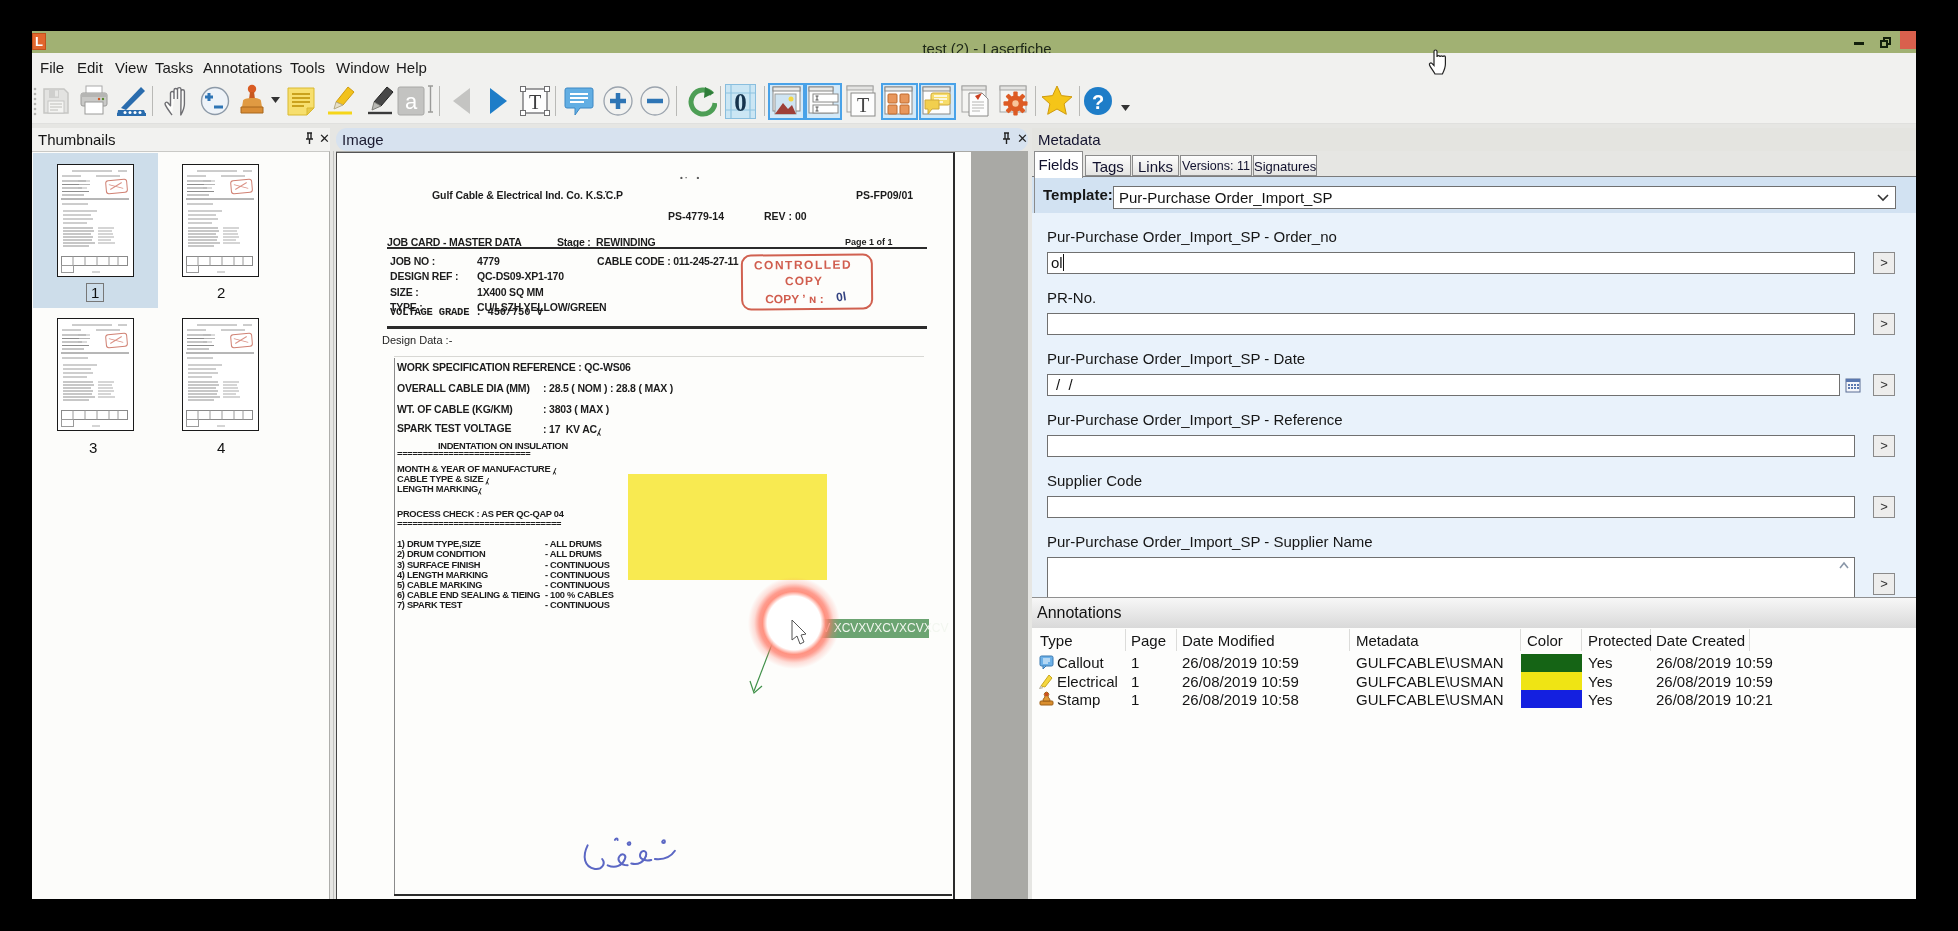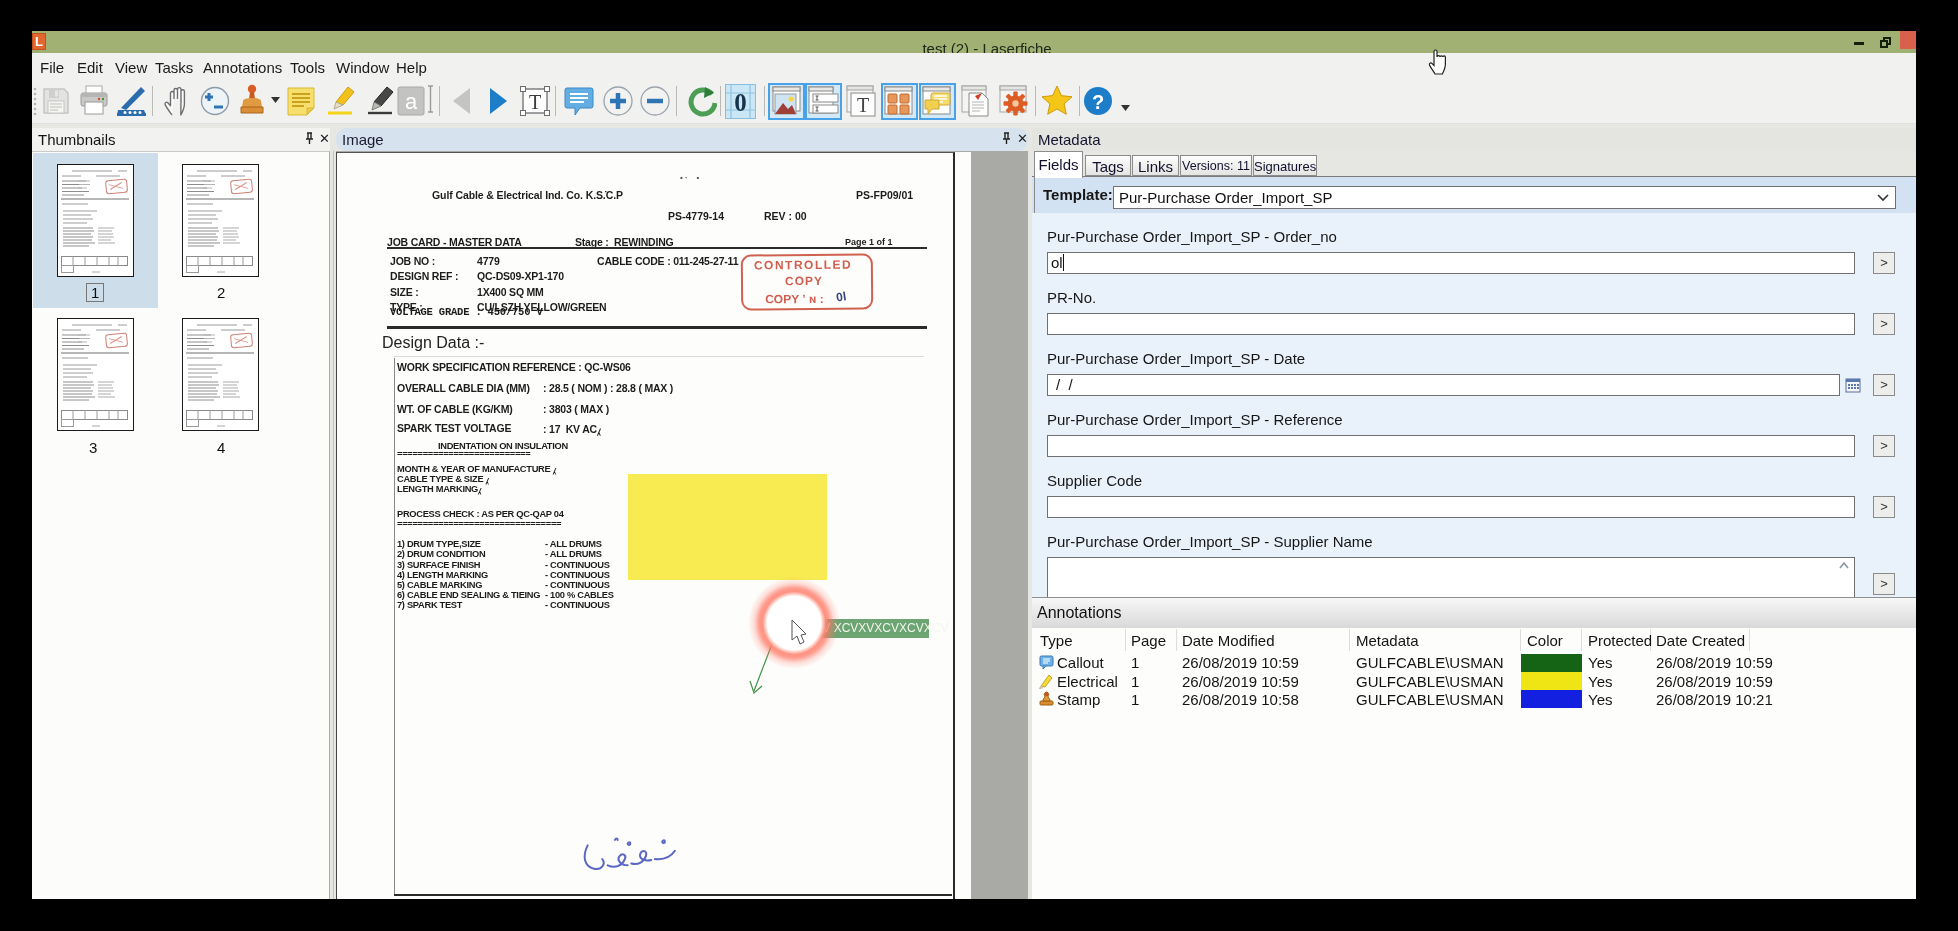--- a/index.html
+++ b/index.html
@@ -374,35 +374,35 @@
     <div id="imgpanel">
         <div class="abs" style="left:619px; top:1px; width:16px; height:747px; background:#fdfdfb;"></div>
         <div id="page">
 
       <div class="doc" style="left:95px; top:36px; font-size:10.5px; letter-spacing:-.1px;">Gulf Cable &amp; Electrical Ind. Co. K.S.̇C.P</div>
       <div class="doc" style="left:343px; top:20px; font-size:8px; color:#555;">• ·&nbsp;&nbsp;&nbsp;&nbsp;•</div>
       <div class="doc" style="left:519px; top:36px; font-size:10.5px;">PS-FP09/01</div>
       <div class="doc" style="left:331px; top:57px; font-size:10.5px;">PS-4779-14</div>
       <div class="doc" style="left:427px; top:57px; font-size:10.5px;">REV : 00</div>
       <div class="doc" style="left:50px; top:83px; font-size:10.5px; letter-spacing:-.2px;">JOB CARD - MASTER DATA</div>
-      <div class="doc" style="left:238px; top:83px; font-size:10.5px; letter-spacing:-.2px;">Stage :&nbsp; REWINDING</div>
+      <div class="doc" style="left:220px; top:83px; font-size:10.5px; letter-spacing:-.2px;">Stage :&nbsp; REWINDING</div>
       <div class="doc" style="left:508px; top:84px; font-size:9px;">Page 1 of 1</div>
       <div class="abs" style="left:50px; top:94px; width:540px; height:2px; background:#2b2b2b;"></div>
       <div class="doc" style="left:53px; top:102px; font-size:10.5px; letter-spacing:-.2px;">JOB NO :</div>
       <div class="doc" style="left:140px; top:102px; font-size:10.5px; letter-spacing:-.2px;">4779</div>
       <div class="doc" style="left:260px; top:102px; font-size:10.5px; letter-spacing:-.2px;">CABLE CODE : 011-245-27-11</div>
       <div class="doc" style="left:53px; top:117px; font-size:10.5px; letter-spacing:-.2px;">DESIGN REF :</div>
       <div class="doc" style="left:140px; top:117px; font-size:10.5px; letter-spacing:-.2px;">QC-DS09-XP1-170</div>
       <div class="doc" style="left:53px; top:133px; font-size:10.5px; letter-spacing:-.2px;">SIZE :</div>
       <div class="doc" style="left:140px; top:133px; font-size:10.5px; letter-spacing:-.2px;">1X400 SQ MM</div>
       <div class="doc" style="left:53px; top:148px; font-size:10.5px; letter-spacing:-.2px;">TYPE :</div>
       <div class="doc" style="left:140px; top:148px; font-size:10.5px; letter-spacing:-.2px;">CU/LSZH YELLOW/GREEN</div>
       <div class="doc" style="left:53px; top:153px; font-size:10.5px; letter-spacing:-.2px;font-family:Liberation Mono, monospace;">VOLTAGE GRADE : 450/750 V</div>
       <div class="abs" style="left:50px; top:173px; width:540px; height:2.5px; background:#2b2b2b;"></div>
-      <div class="doc" style="left:45px; top:181px; font-size:16px; font-weight:normal; color:#222;">Design Data :-</div>
+      <div class="doc" style="left:45px; top:181px; font-size:11px; font-weight:normal; color:#222;">Design Data :-</div>
 
       <div class="abs" style="left:404px; top:101px; width:132px; height:56px; border:2.5px solid #cd5442; opacity:.92; border-radius:10px; transform:rotate(-.5deg);">
         <div class="abs" style="left:11px; top:2px; width:110px; font-size:12px; font-weight:bold; color:#cd5040; letter-spacing:1.5px;">CONTROLLED</div>
         <div class="abs" style="left:42px; top:18px; font-size:12px; font-weight:bold; color:#cd5040; letter-spacing:1px;">COPY</div>
         <div class="abs" style="left:22px; top:36px; font-size:12px; font-weight:bold; color:#cd5040;">COPY ʼ ɴ :</div>
         <div class="abs" style="left:93px; top:34px; font-size:12px; font-weight:bold; color:#223377; transform:rotate(-8deg);">0l</div>
       </div>
 
       <div class="abs" style="left:57px; top:205px; width:1px; height:537px; background:#8a8a8a;"></div>
       <div class="abs" style="left:57px; top:203px; width:530px; height:1px; background:#d8d8d4;"></div>

